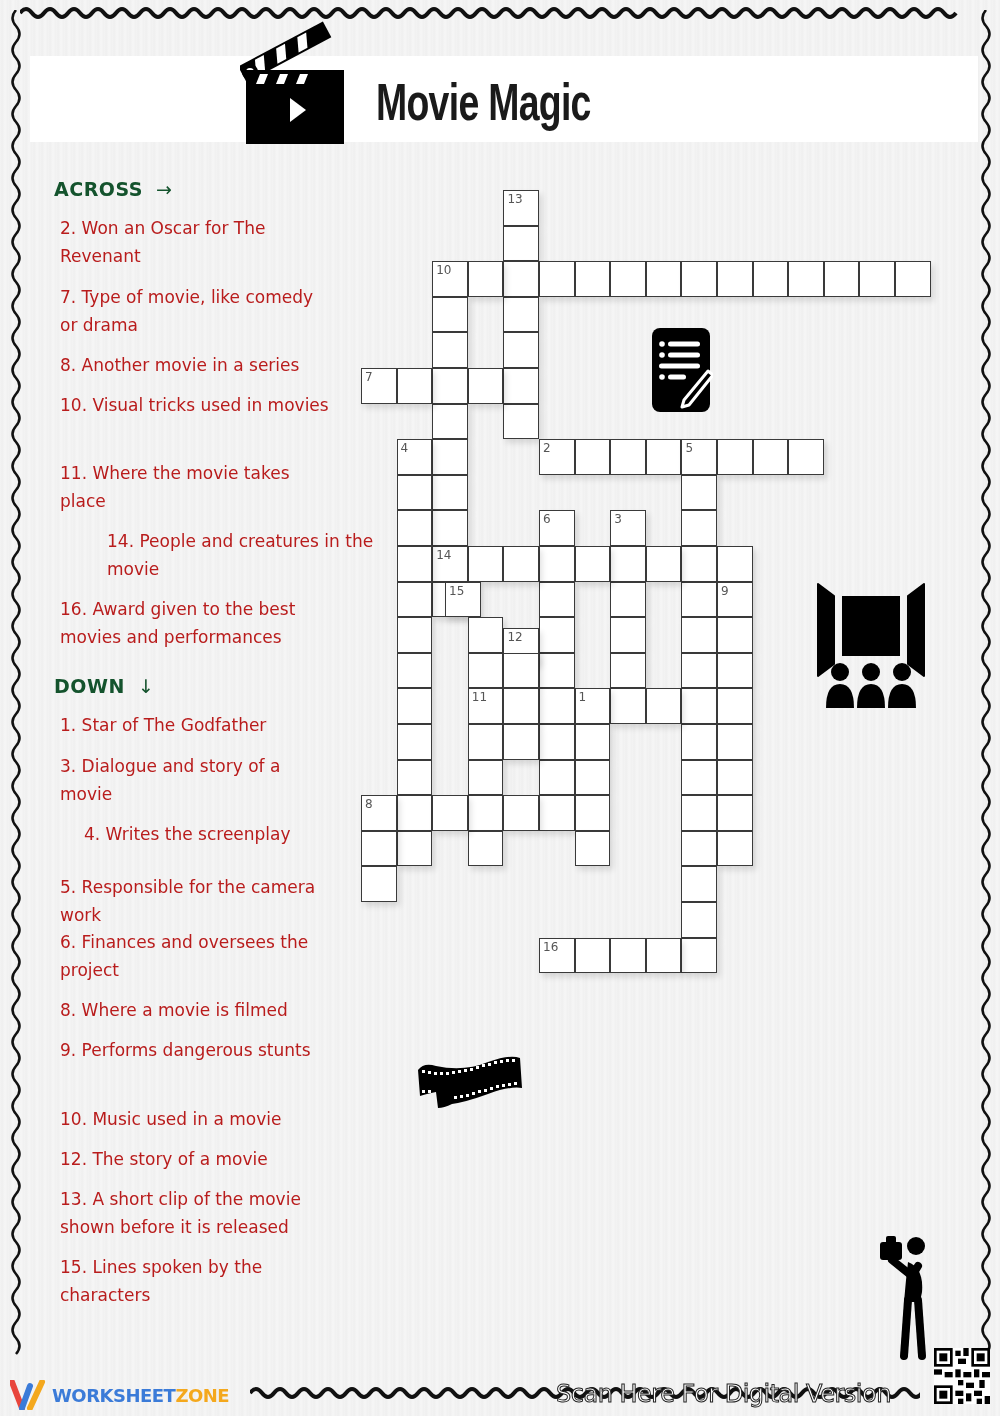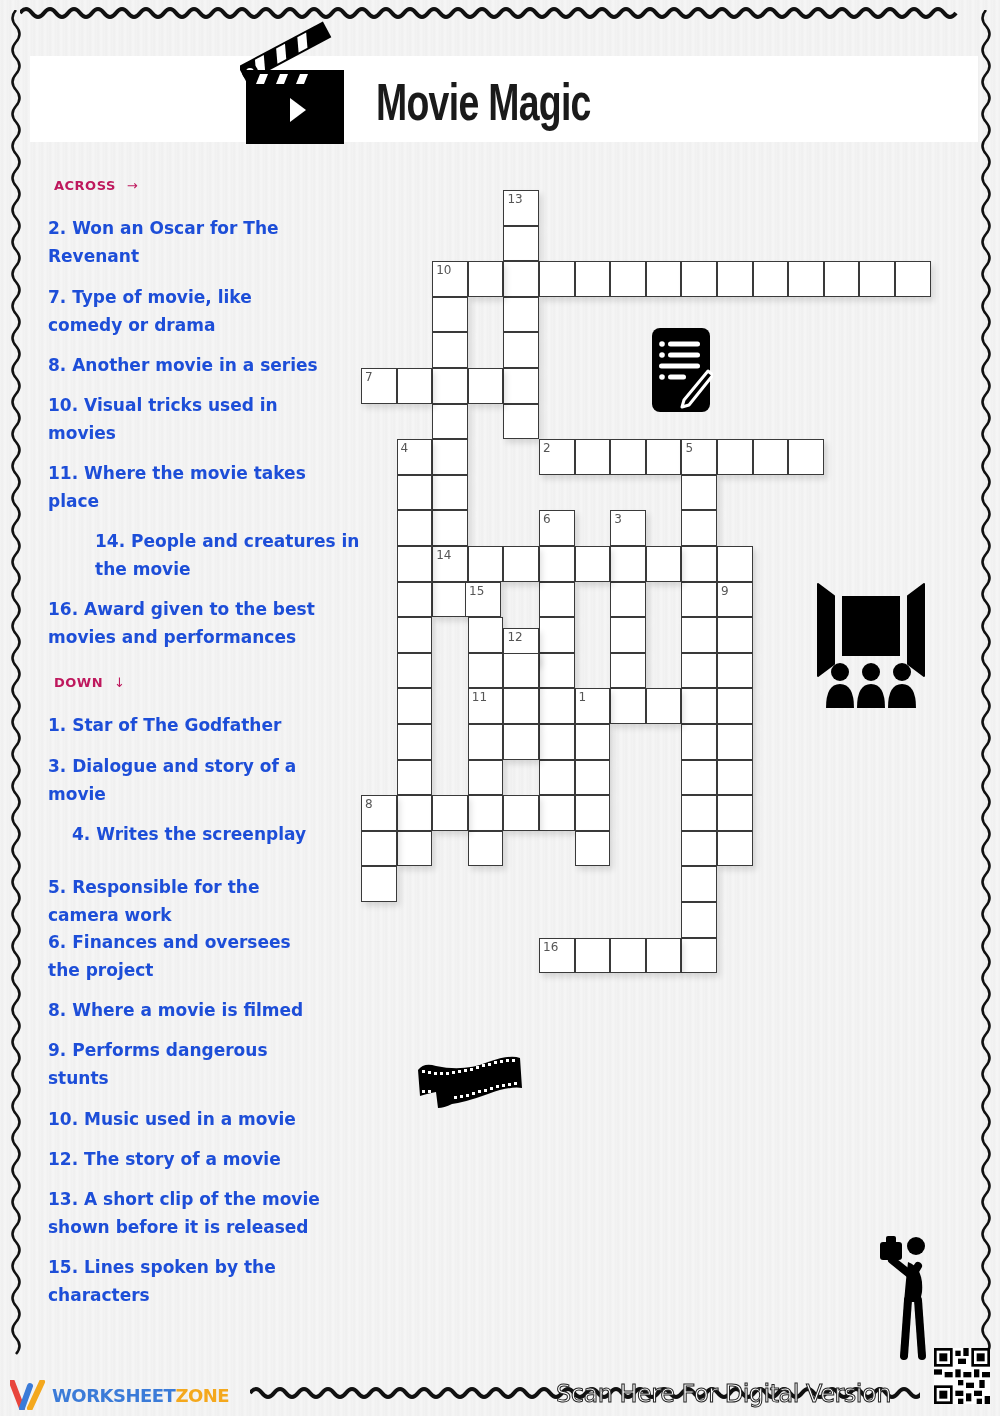--- a/index.html
+++ b/index.html
@@ -6,22 +6,22 @@
   body{width:1000px;height:1416px;position:relative;overflow:hidden;background:#f2f2f2;font-family:"DejaVu Sans","Liberation Sans",sans-serif;color:#333;}
   .paper{position:absolute;inset:0;background:repeating-linear-gradient(90deg,#f4f4f4 0px,#efefef 2px,#f6f6f6 5px,#f0f0f0 8px);}
   .wavy-top,.wavy-bottom{position:absolute;left:20px;right:12px;height:14px;}
   .wavy-top{top:6px;}
   .wavy-bottom{top:1386px;left:250px;right:80px;}
   .wavy-left,.wavy-right{position:absolute;top:10px;width:16px;bottom:30px;}
   .wavy-left{left:8px;} .wavy-right{right:6px;}
   .header-band{position:absolute;left:30px;right:22px;top:56px;height:86px;background:#fff;}
   .title{position:absolute;left:376px;top:72px;font-family:"Liberation Sans",sans-serif;font-weight:bold;font-size:52px;color:#1a1a1a;transform:scaleX(0.72);transform-origin:left top;letter-spacing:-1px;}
   .clapper{position:absolute;left:240px;top:18px;width:106px;height:128px;}
-  .section-head{position:absolute;left:54px;font-family:"DejaVu Sans",sans-serif;font-weight:bold;font-size:13px;color:#be185d;letter-spacing:0.5px;}
-  .clue{position:absolute;left:48px;width:275px;font-family:"DejaVu Sans",sans-serif;font-size:17px;line-height:28px;color:#1d4ed8;font-weight:bold;}
+  .section-head{position:absolute;left:54px;font-family:"DejaVu Sans",sans-serif;font-weight:bold;font-size:19px;color:#14532d;letter-spacing:0.5px;}
+  .clue{position:absolute;left:60px;width:275px;font-family:"DejaVu Sans",sans-serif;font-size:17px;line-height:28px;color:#b91c1c;}
   .grid{position:absolute;left:0;top:0;}
   .cell{position:absolute;width:35.6px;height:35.6px;box-sizing:border-box;background:#fff;border:1.5px solid #3a3a3a;box-shadow:3px 4px 6px rgba(0,0,0,0.12);}
   .cell .num{position:absolute;left:3px;top:1px;font-size:12px;color:#555;font-family:"DejaVu Sans",sans-serif;}
   .icon{position:absolute;}
   .footer-brand{position:absolute;left:10px;top:1378px;height:34px;display:flex;align-items:center;}
   .brand-text{font-family:"DejaVu Sans",sans-serif;font-weight:bold;font-size:18px;letter-spacing:-0.5px;}
   .brand-a{color:#3b7bd8;} .brand-b{color:#f4a81d;}
   .scan-text{position:absolute;left:556px;top:1380px;font-family:"DejaVu Sans",sans-serif;font-size:24px;color:#fff;-webkit-text-stroke:1px #222;letter-spacing:-0.5px;}
   .qr{position:absolute;left:934px;top:1348px;width:56px;height:56px;}
 </style>
@@ -186,21 +186,21 @@
     <div class="cell" style="left: 610.2px; top: 546px;"></div>
     <div class="cell" style="left: 610.2px; top: 581.6px;"></div>
     <div class="cell" style="left: 610.2px; top: 617.2px;"></div>
     <div class="cell" style="left: 610.2px; top: 652.8px;"></div>
     <div class="cell" style="left: 610.2px; top: 688.4px;"></div>
     <div class="cell" style="left: 467.8px; top: 546px;"></div>
     <div class="cell" style="left: 503.4px; top: 546px;"></div>
     <div class="cell" style="left: 574.6px; top: 546px;"></div>
     <div class="cell" style="left: 645.8px; top: 546px;"></div>
     <div class="cell" style="left: 717px; top: 546px;"></div>
-    <div class="cell" style="left: 465px; top: 581.6px;">
+    <div class="cell" style="left: 445px; top: 581.6px;">
       <span class="num">15</span>
     </div>
     <div class="cell" style="left: 467.8px; top: 617.2px;"></div>
     <div class="cell" style="left: 467.8px; top: 652.8px;"></div>
     <div class="cell" style="left: 467.8px; top: 688.4px;">
       <span class="num">11</span>
     </div>
     <div class="cell" style="left: 467.8px; top: 724px;"></div>
     <div class="cell" style="left: 467.8px; top: 759.6px;"></div>
     <div class="cell" style="left: 467.8px; top: 795.2px;"></div>

